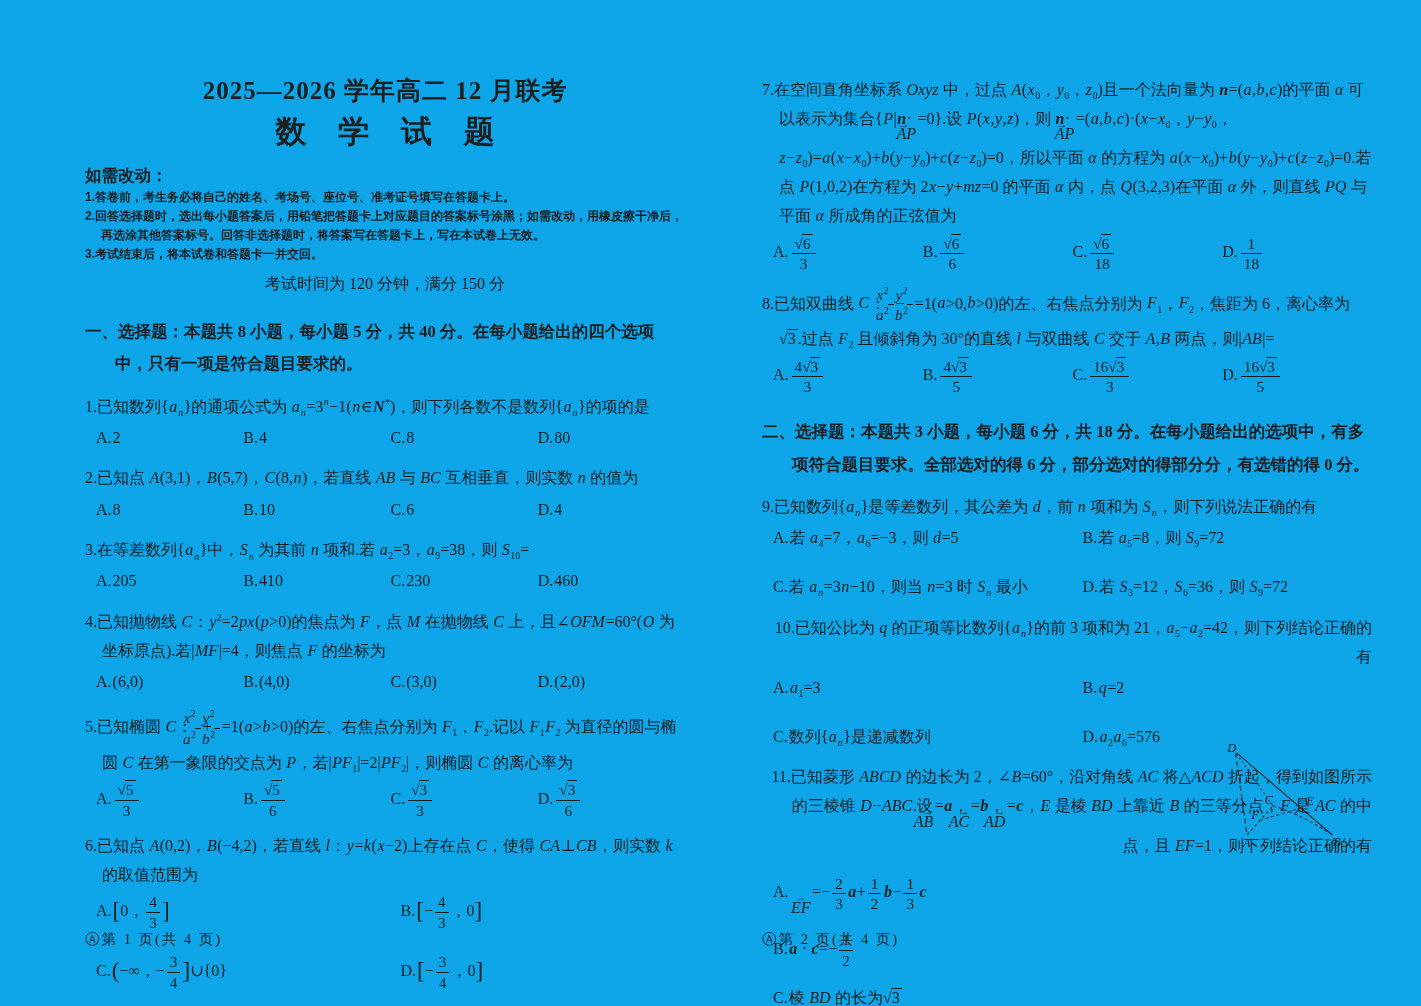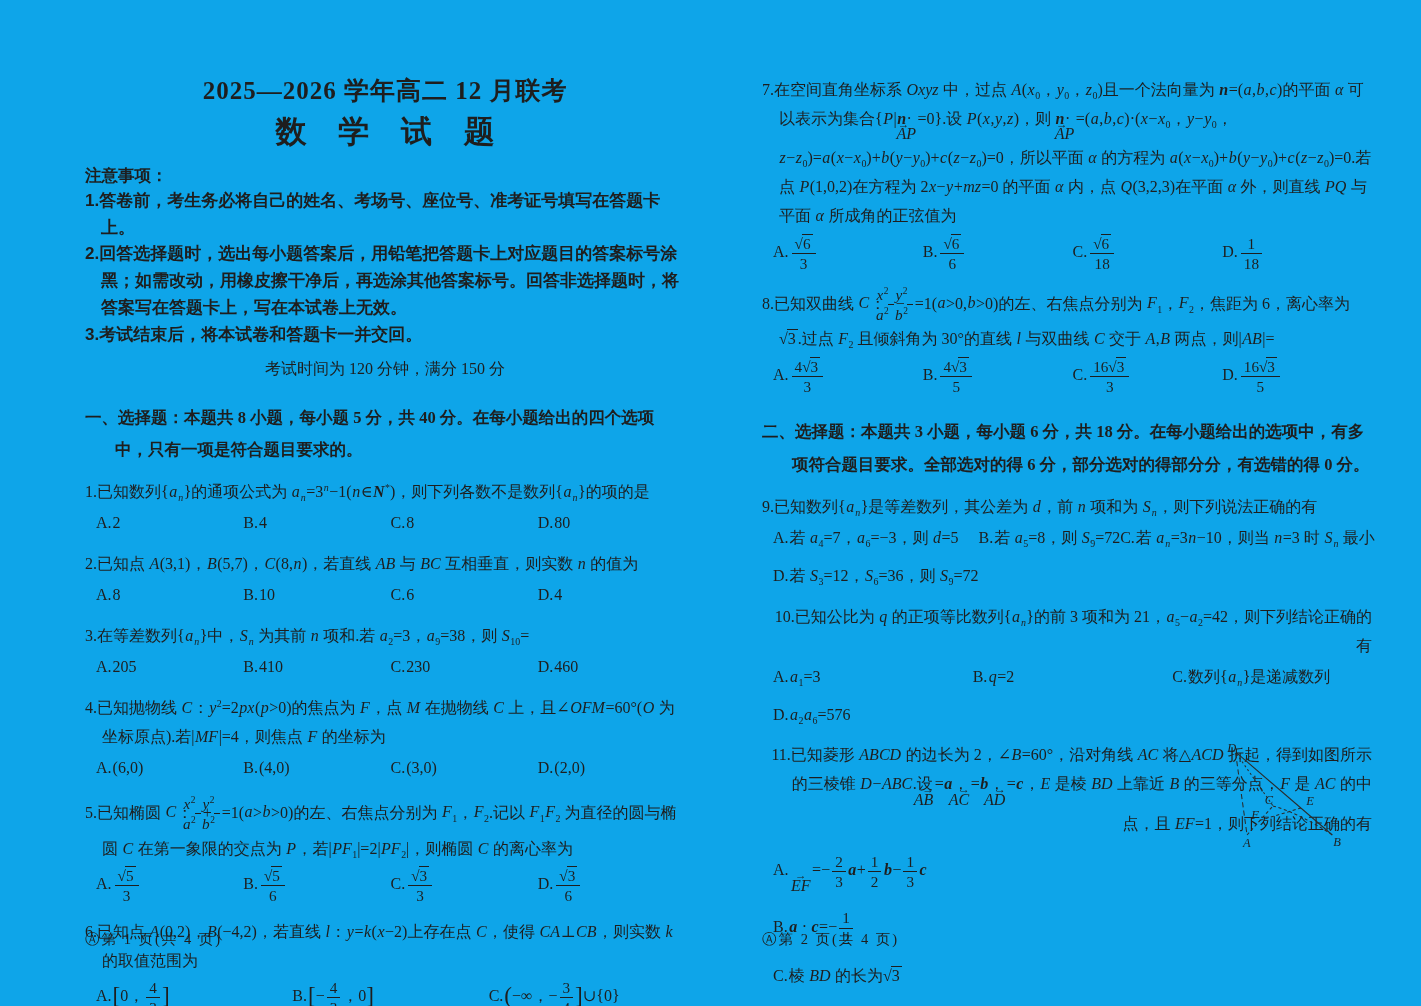--- a/index.html
+++ b/index.html
@@ -8,30 +8,30 @@
   .page{position:absolute;top:64px;}
   .page1{left:85px;width:600px;}
   .page2{left:762px;width:610px;}
 
   
   .hei{font-family:"Liberation Sans","DejaVu Sans",sans-serif;font-weight:bold;}
 
   .title1{text-align:center;font-weight:bold;font-size:25px;letter-spacing:1px;margin:10px 0 4px;}
   .title2{text-align:center;font-weight:bold;font-size:31px;letter-spacing:12px;margin:2px 0 10px;text-indent:12px;}
   .notice-head{font-size:16.5px;line-height:1.5;}
-  .notice{font-size:17px;line-height:1.58;padding-left:16px;text-indent:-16px;}
+  .notice{font-size:12px;line-height:1.58;padding-left:16px;text-indent:-16px;}
   .exam-info{text-align:center;margin:7px 0 2px;line-height:1.6;}
   .section-head{font-size:16.5px;line-height:1.95;padding-left:30px;text-indent:-30px;margin-top:20px;font-family:Liberation Serif, serif;}
 
   .q{margin-top:11px;}
   .stem{margin:2px 0;line-height:1.82;padding-left:17px;text-indent:-17px;}
   .stem.wide{padding-left:25px;text-indent:-25px;text-align:right;}
 
   .opts4{display:grid;grid-template-columns:repeat(4,1fr);padding-left:11px;margin:3px 0 4px;align-items:center;}
-  .opts2{display:grid;grid-template-columns:1fr 1fr 1fr;padding-left:11px;margin:3px 0 4px;row-gap:9px;align-items:center;}
+  .opts2{display:grid;grid-template-columns:1fr 1fr;padding-left:11px;margin:3px 0 4px;row-gap:9px;align-items:center;gap:20px;}
   .optstack .opt{display:block;margin:14px 0;padding-left:11px;}
   .opt{white-space:nowrap;line-height:1.8;}
   .olab{margin-right:1px;}
 
   
   i{font-style:italic;padding:0 .5px;}
   sup,sub{font-size:.62em;line-height:0;}
   .fr{display:inline-block;vertical-align:middle;text-align:center;line-height:1.15;font-size:.95em;margin:1px 2px;}
   .fn{display:block;border-bottom:1px solid currentColor;padding:0 3px 1px;}
   .fd{display:block;padding:1px 3px 0;}
@@ -54,21 +54,21 @@
 </style>
 </head>
 <body>
 
 <div class="sheet">
 
   <section class="page page1">
     <div class="title1">2025—2026 学年高二 12 月联考</div>
     <div class="title2">数 学 试 题</div>
 
-    <div class="notice-head hei">注意事项：</div>
+    <div class="notice-head hei">如需改动：</div>
     <div class="notice hei">1.答卷前，考生务必将自己的姓名、考场号、座位号、准考证号填写在答题卡上。</div>
     <div class="notice hei">2.回答选择题时，选出每小题答案后，用铅笔把答题卡上对应题目的答案标号涂黑；如需改动，用橡皮擦干净后，再选涂其他答案标号。回答非选择题时，将答案写在答题卡上，写在本试卷上无效。</div>
     <div class="notice hei">3.考试结束后，将本试卷和答题卡一并交回。</div>
     <div class="exam-info">考试时间为 120 分钟，满分 150 分</div>
 
     <div class="section-head hei">一、选择题：本题共 8 小题，每小题 5 分，共 40 分。在每小题给出的四个选项中，只有一项是符合题目要求的。</div>
 
     <div class="q">
       <p class="stem">1.已知数列{<i>a</i><sub><i>n</i></sub>}的通项公式为 <i>a</i><sub><i>n</i></sub>=3<sup><i>n</i></sup>−1(<i>n</i>∈<b class="mv"><i>N</i></b><sup>*</sup>)，则下列各数不是数列{<i>a</i><sub><i>n</i></sub>}的项的是</p>
       <div class="opts4">

